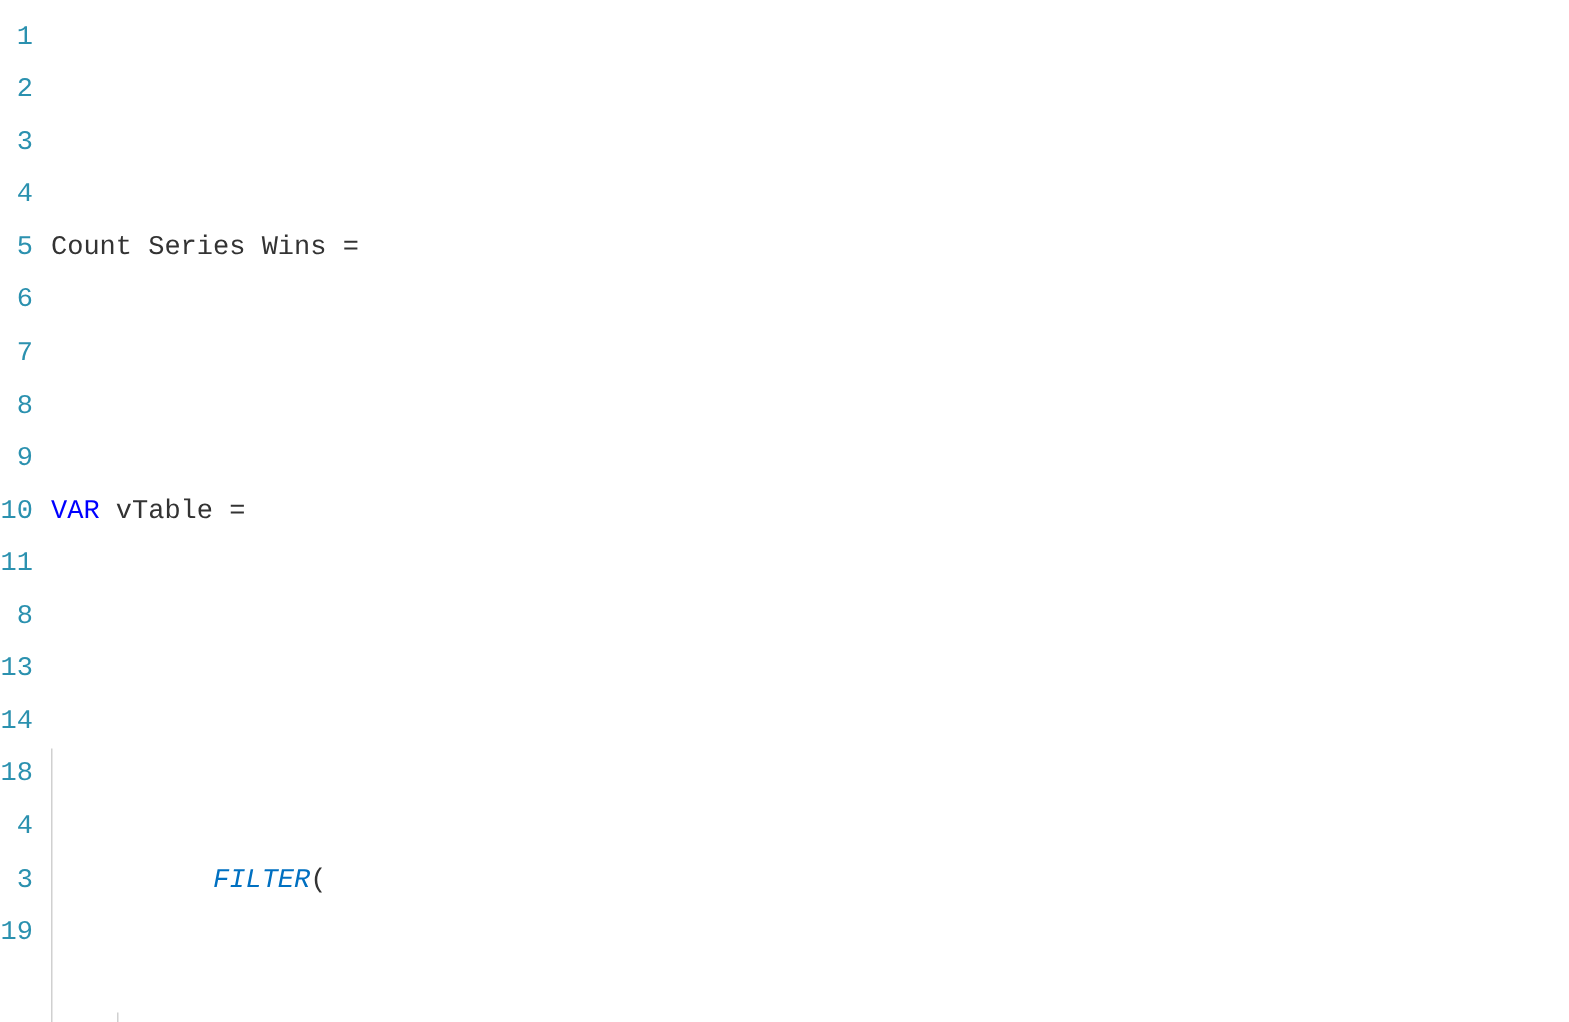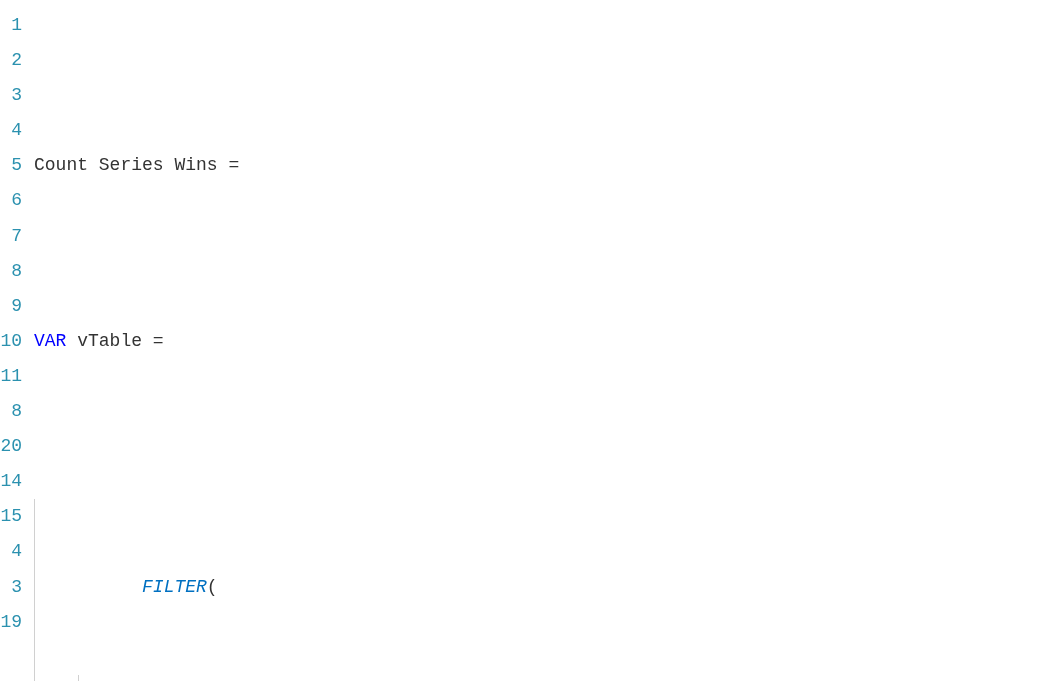--- a/index.html
+++ b/index.html
@@ -62,23 +62,23 @@
     <div>3</div>
     <div>4</div>
     <div>5</div>
     <div>6</div>
     <div>7</div>
     <div>8</div>
     <div>9</div>
     <div>10</div>
     <div>11</div>
     <div>8</div>
-    <div>20</div>
+    <div>13</div>
     <div>14</div>
-    <div>15</div>
+    <div>18</div>
     <div>4</div>
     <div>3</div>
     <div>19</div>
   </div>
 
   <div class="code">
 
     
     <div class="line"><span class="line-content"><span class="txt">Count Series Wins </span><span class="txt">=</span></span></div>
 

